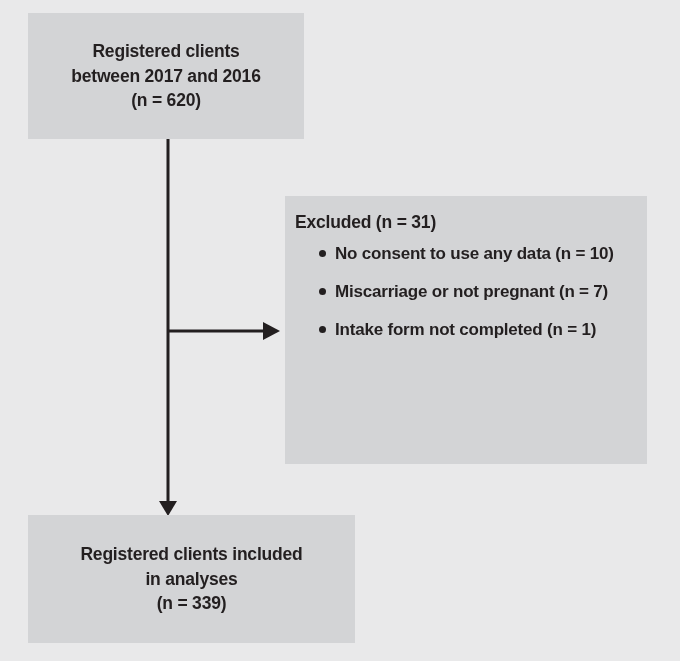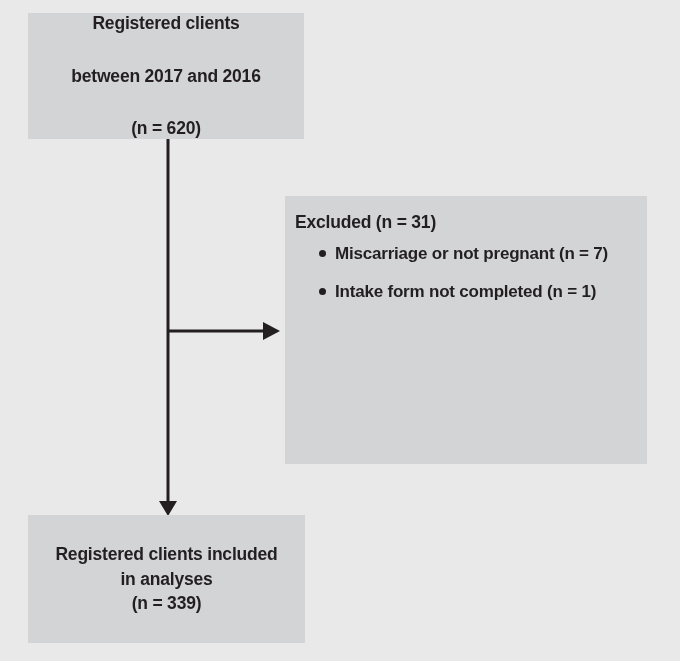--- a/index.html
+++ b/index.html
@@ -30,37 +30,36 @@
     font-weight: 700;
     font-size: 17.5px;
     line-height: 1.4;
     letter-spacing: -0.2px;
   }
   .box-top {
     left: 28px;
     top: 13px;
     width: 276px;
     height: 126px;
-    gap: 28px;
   }
   .box-excluded {
     left: 285px;
     top: 196px;
     width: 362px;
     height: 268px;
     box-sizing: border-box;
     padding: 16px 14px 10px 10px;
     font-weight: 700;
     font-size: 17px;
     letter-spacing: -0.2px;
   }
   .box-bottom {
     left: 28px;
     top: 515px;
-    width: 277px;
+    width: 327px;
     height: 128px;
   }
   .excluded-title {
     margin: 0 0 10px 0;
     font-size: 17.5px;
   }
   ul.excluded-list {
     margin: 0;
     padding: 0;
     list-style: none;
@@ -108,20 +107,21 @@
 
   <div class="box center box-top">
     <div>Registered clients</div>
     <div>between 2017 and 2016</div>
     <div>(n = 620)</div>
   </div>
 
   <div class="box box-excluded">
     <p class="excluded-title">Excluded (n = 31)</p>
     <ul class="excluded-list">
+      <li>No consent to use any data (n = 10)</li>
       <li>Miscarriage or not pregnant (n = 7)</li>
       <li>Intake form not completed (n = 1)</li>
     </ul>
   </div>
 
   <div class="box center box-bottom">
     <div>Registered clients included</div>
     <div>in analyses</div>
     <div>(n = 339)</div>
   </div>

